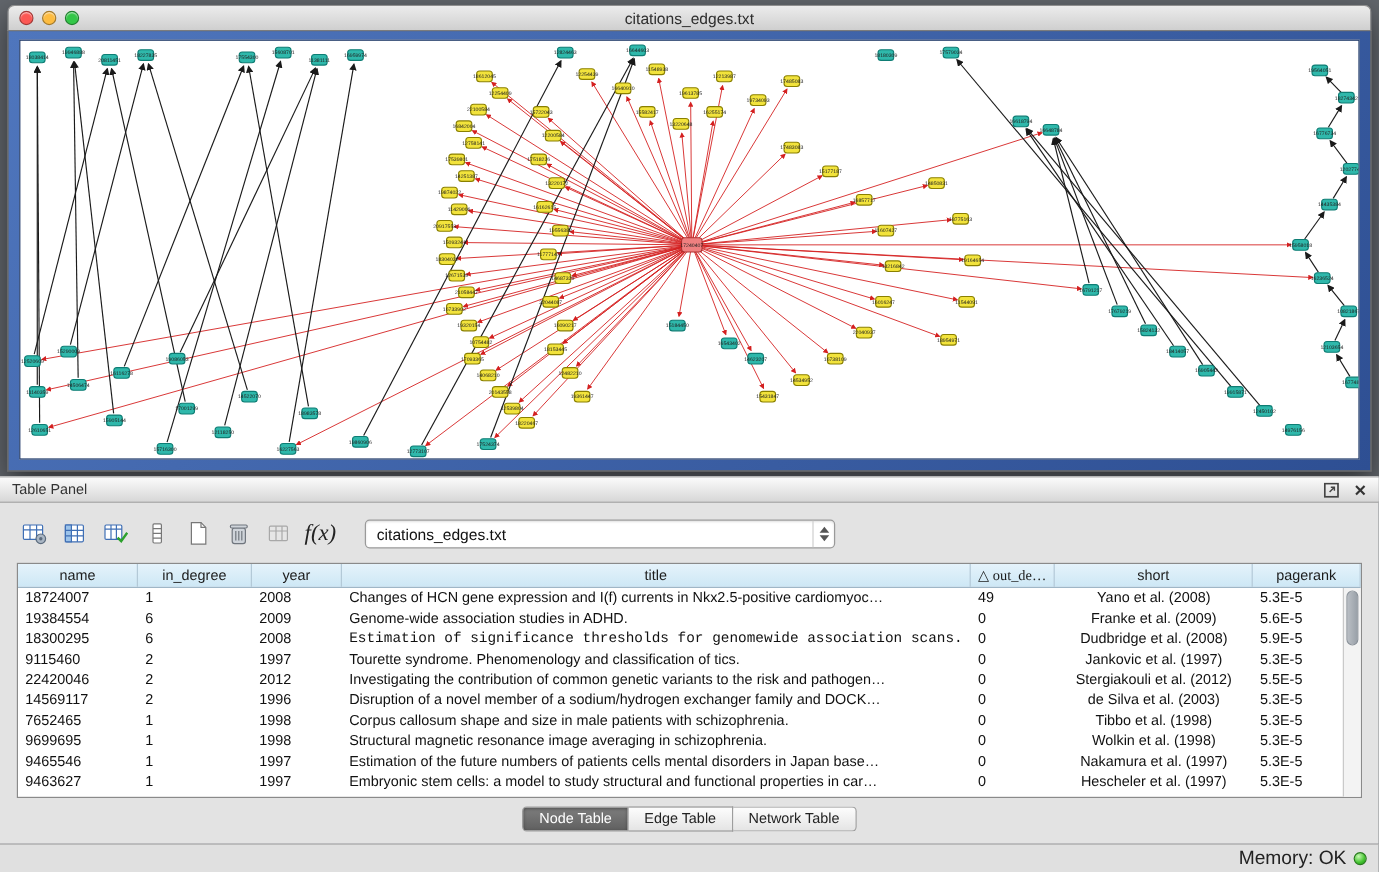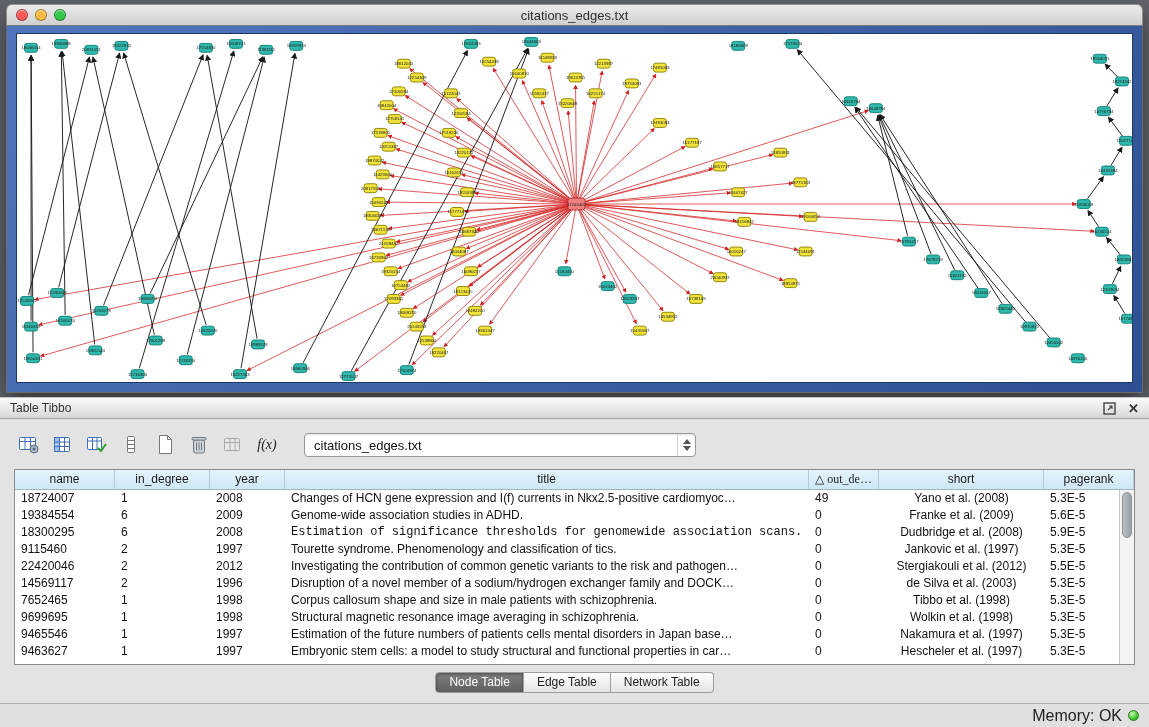--- a/index.html
+++ b/index.html
@@ -29,21 +29,21 @@
                     border-top:1px solid #c4c4c4; border-bottom:1px solid #a3a3a3;
                     display:flex; align-items:center; padding:0 10px; }
   .panel-title { font-size:12px; color:#333; }
   .panel-actions { margin-left:auto; display:flex; align-items:center; gap:12px; }
   .float-icon svg { display:block; }
   .close-icon { font-size:13px; font-weight:bold; color:#333; cursor:default; line-height:1; }
 
   .toolbar { margin:10px 12px 8px 14px; height:32px; display:flex; align-items:center; }
   .tbtn { width:30px; height:28px; display:flex; align-items:center; justify-content:center;
           border-radius:4px; margin-right:4px; }
-  .fx { font-family:"Liberation Serif",serif; font-style:italic; font-size:14px; color:#222; }
+  .fx { font-family:"Liberation Serif",serif; font-style:italic; font-size:19px; color:#222; }
   .combo { margin-left:18px; width:392px; height:24px; background:#fff;
            border:1px solid #9a9a9a; border-radius:4px; display:flex; align-items:center;
            box-shadow:inset 0 1px 2px rgba(0,0,0,.12); }
   .combo-text { flex:1; font-size:13px; color:#111; padding-left:9px; white-space:nowrap; overflow:hidden; }
   .combo-arrows { width:18px; height:100%; display:flex; flex-direction:column;
                   align-items:center; justify-content:center; gap:2px; border-left:1px solid #d0d0d0; }
   .tri-up { width:0; height:0; border-left:4px solid transparent; border-right:4px solid transparent;
             border-bottom:5px solid #555; }
   .tri-dn { width:0; height:0; border-left:4px solid transparent; border-right:4px solid transparent;
             border-top:5px solid #555; }
@@ -437,21 +437,21 @@
             <rect x="1099.5" y="283.5" width="13" height="9" rx="2.5" fill="#2fb8ab" stroke="#0e7d74" stroke-width="0.9"></rect>
             <text x="1106" y="289.5" text-anchor="middle" font-size="4.3" font-family="Liberation Sans, sans-serif" fill="#222222">16774837</text>
           </g>
       </svg>
     </div>
   </div>
 </div>
 
 <div class="panel">
   <div class="panel-titlebar">
-    <span class="panel-title">Table Tibbo</span>
+    <span class="panel-title">Table Panel</span>
     <span class="panel-actions">
       <span class="float-icon">
         <svg width="13" height="13">
             <rect x="1" y="1" width="11" height="11" fill="none" stroke="#444" stroke-width="1.4"></rect>
             <path d="M5 8 L9 4 M6 4 H9 V7" stroke="#444" stroke-width="1.2" fill="none"></path>
           </svg>
       </span>
       <span class="close-icon">✕</span>
     </span>
   </div>

